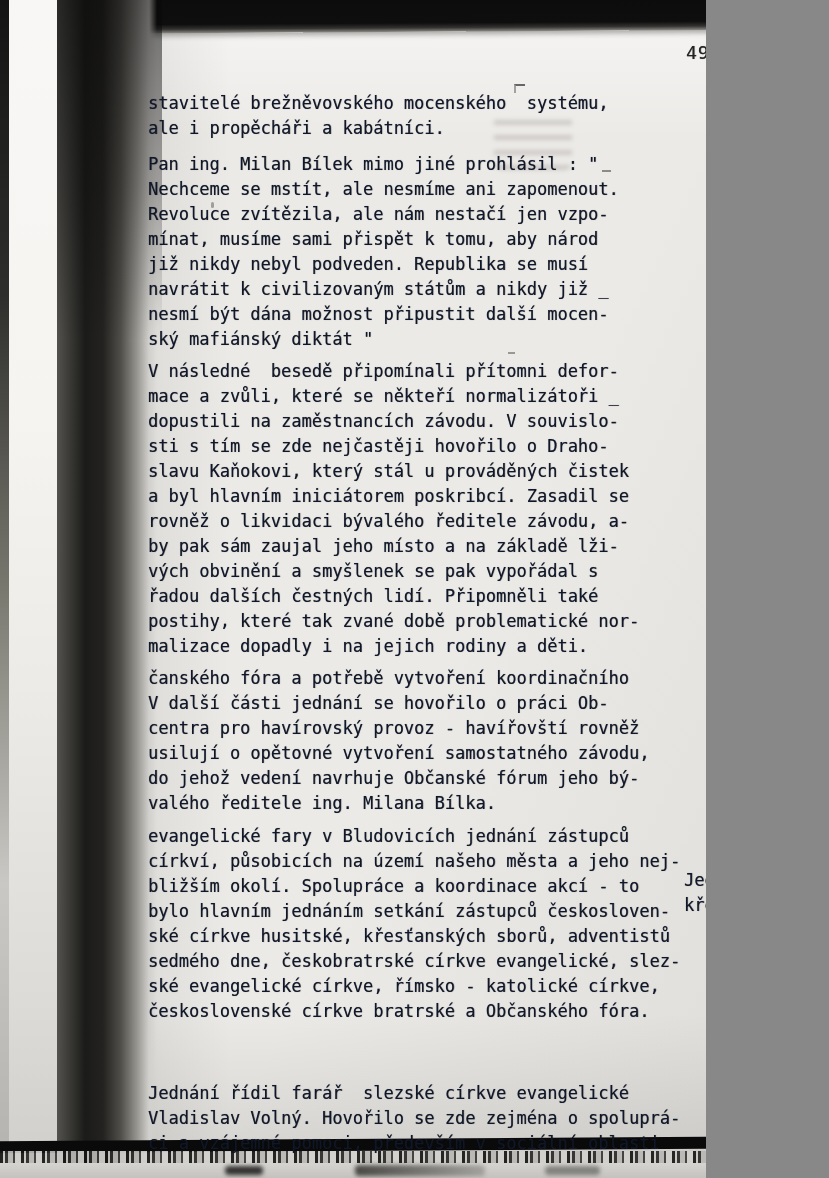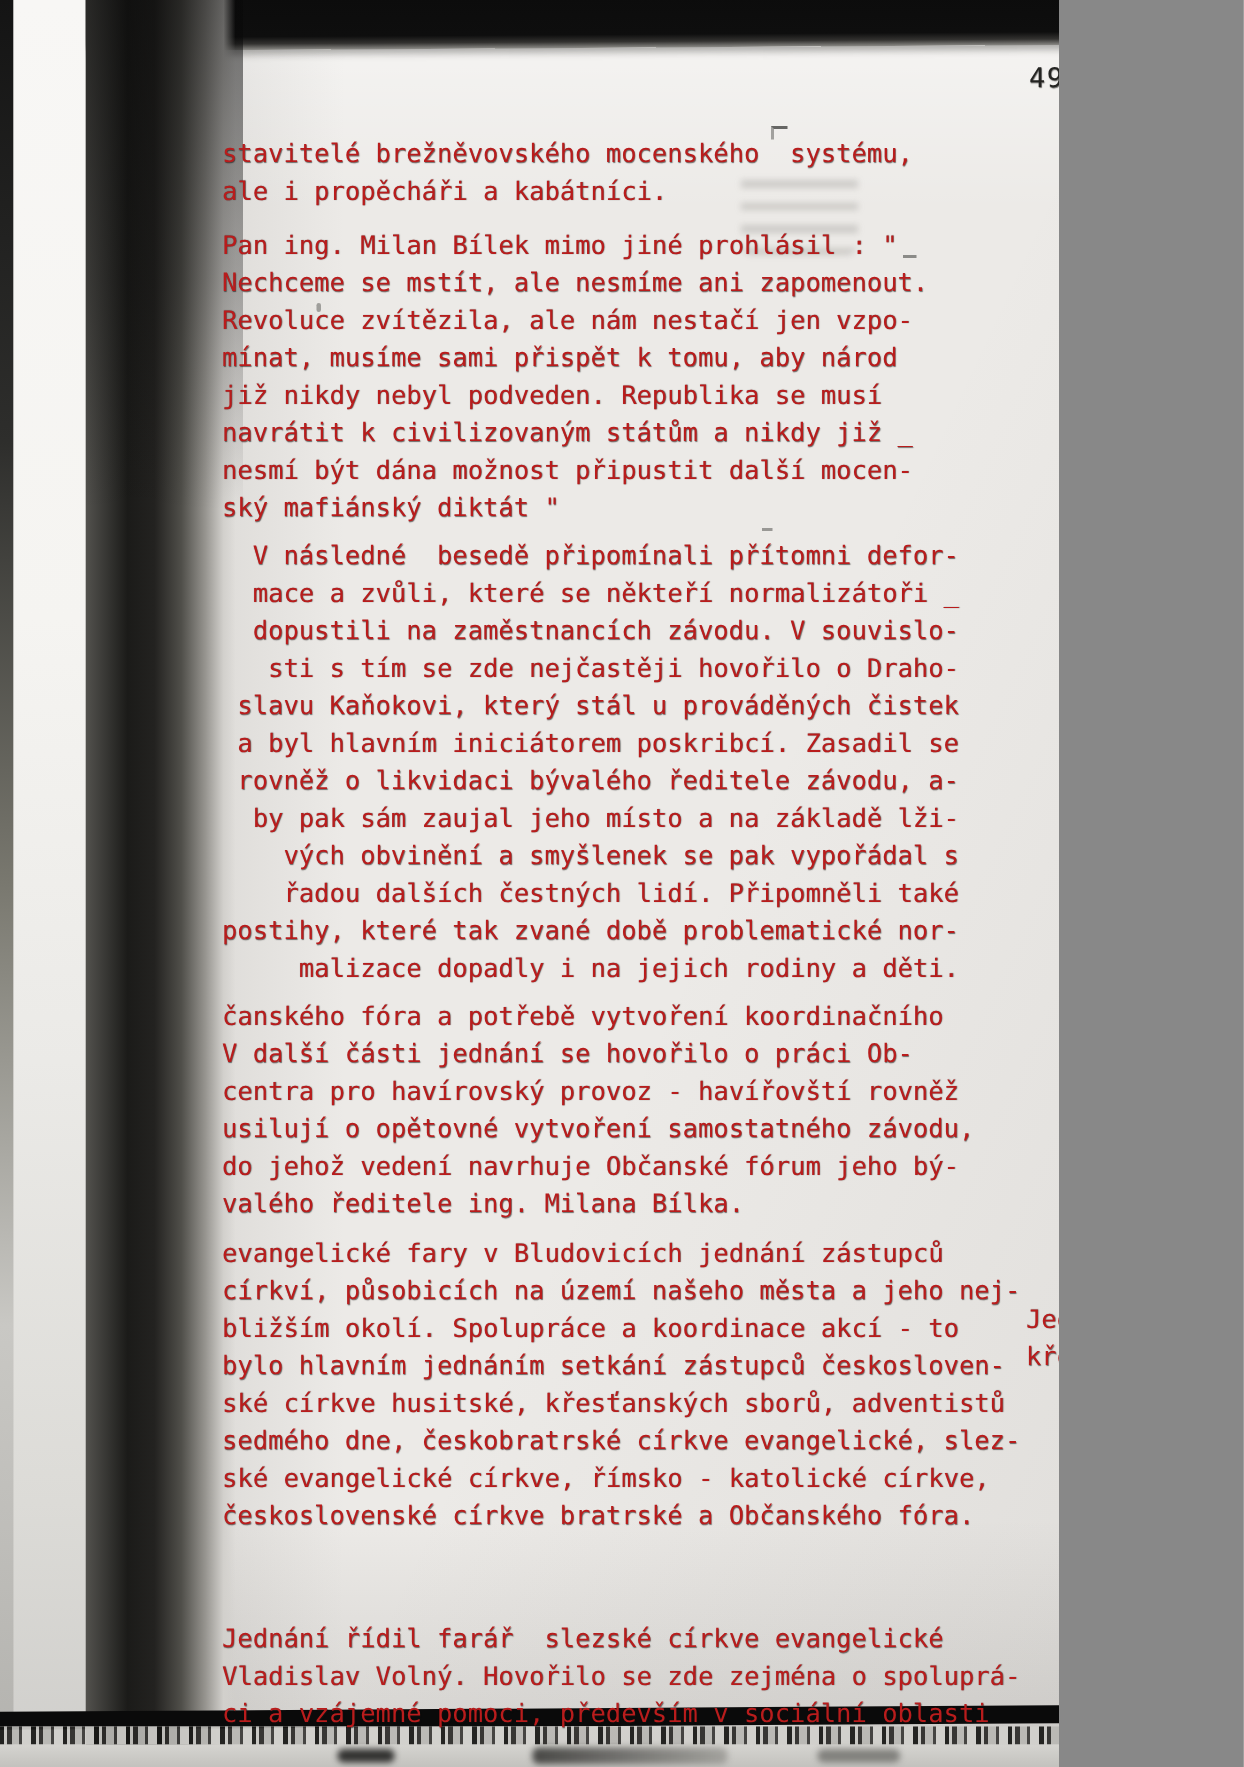--- a/index.html
+++ b/index.html
@@ -87,24 +87,24 @@
   .mark-corner{left:514px;top:84px;width:9px;height:7px;border-top:2px solid rgba(45,45,43,0.7);border-left:2px solid rgba(45,45,43,0.4);}
   .mark-quote-dash{left:602px;top:170px;width:9px;height:2px;background:rgba(60,60,58,0.55);}
   .mark-dash1{left:508px;top:352px;width:7px;height:2px;background:rgba(70,70,68,0.5);}
   .mark-dash2{left:768px;top:1071px;width:9px;height:2px;background:rgba(75,75,73,0.55);}
   .mark-dot{left:211px;top:202px;width:3px;height:6px;border-radius:2px;background:rgba(85,85,82,0.5);}
   
   .content{position:absolute;inset:0;z-index:8;}
   .para{position:absolute;left:148px;}
   .tline{
     font-size:17px;line-height:25px;white-space:pre;
-    color:#b91c1c;
+    color:#0f172a;
     text-shadow:0.4px 0.4px 0.7px rgba(20,20,18,0.6);
   }
-  .p1{top:91px;} .p2{top:152px;} .p3{top:359px;text-align:right;} .p4{top:666px;} .p5{top:824px;} .p6{top:1060px;margin-top:21px;}
+  .p1{top:91px;} .p2{top:152px;} .p3{top:359px;} .p4{top:666px;} .p5{top:824px;} .p6{top:1060px;margin-top:21px;}
   .page-number{
     position:absolute;left:686px;top:42px;
     font-size:18px;line-height:22px;letter-spacing:1px;color:#242422;
     text-shadow:0.4px 0.4px 0.7px rgba(20,20,18,0.6);
   }
   .margin-note{position:absolute;left:684px;top:868px;}
 </style>
 </head>
 <body>
 

